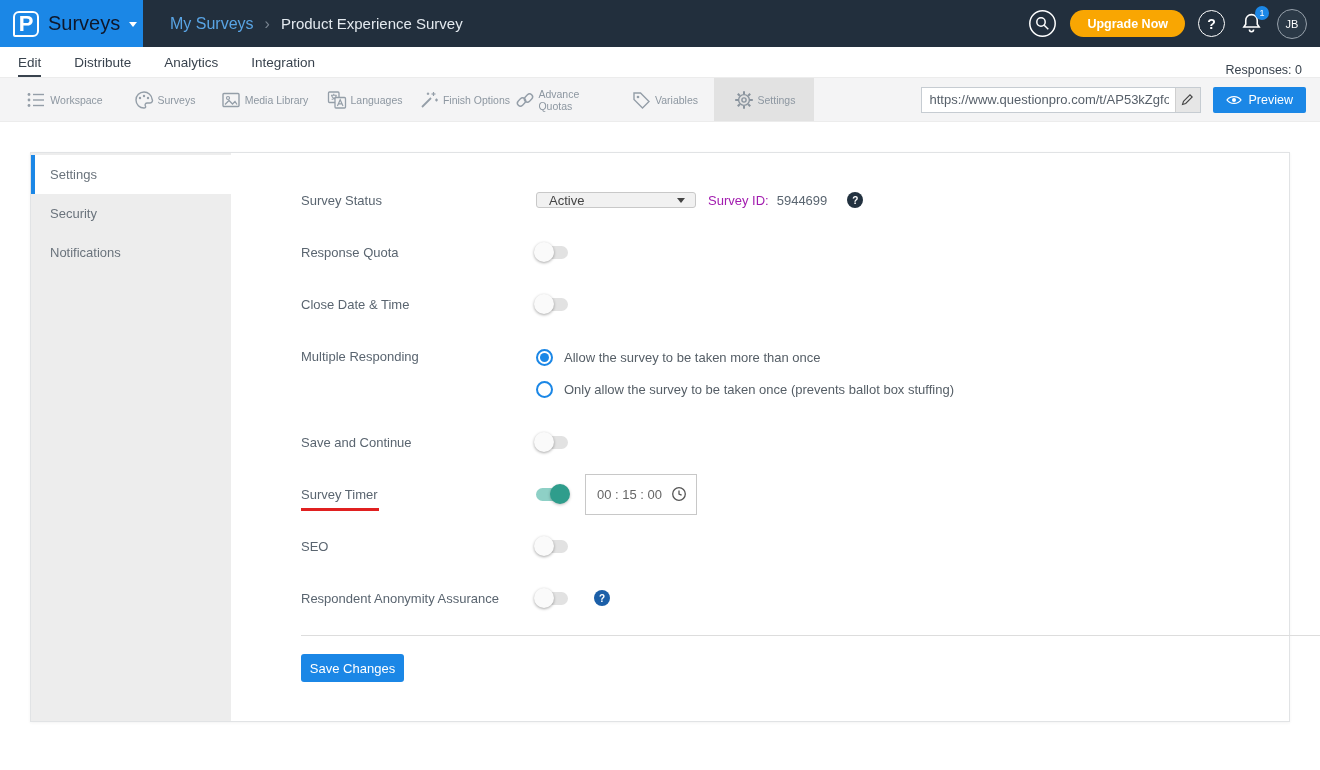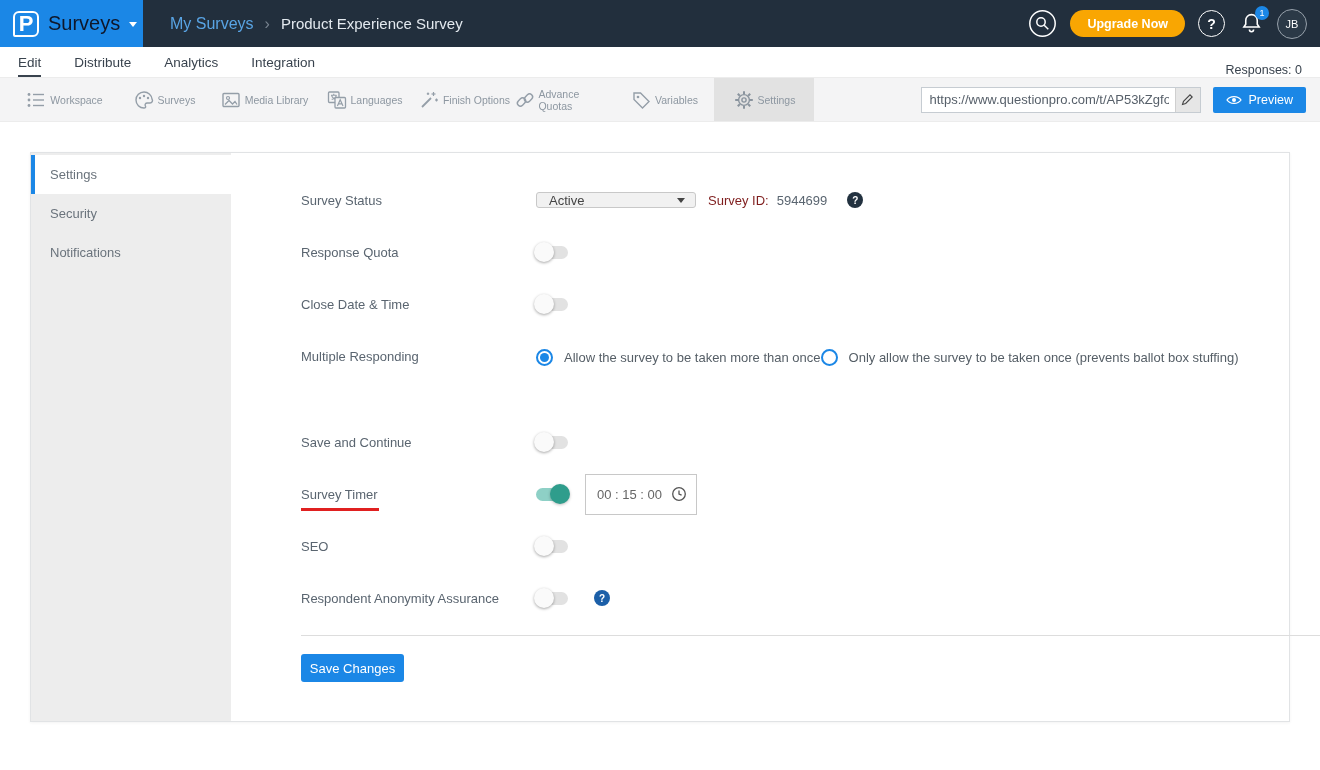--- a/index.html
+++ b/index.html
@@ -119,40 +119,40 @@
   .row-label { width:235px; font-size:13px; color:#5a6570; flex-shrink:0; position:relative; }
   .label-underlined .lbl-text { display:inline-block; }
   .red-underline { position:absolute; left:0; top:21px; width:78px; height:3px; background:#e02020; }
 
   .dropdown {
     width:160px; height:16px; background:#f1f1f1; border:1px solid #c8c8c8;
     border-radius:3px; display:flex; align-items:center; padding:0 10px 0 12px;
     font-size:13px; color:#444; cursor:pointer;
   }
   .dd-caret { margin-left:auto; width:0; height:0; border-left:4px solid transparent; border-right:4px solid transparent; border-top:5px solid #444; }
-  .sid-label { margin-left:12px; font-size:13px; color:#7f1d1d; }
+  .sid-label { margin-left:12px; font-size:13px; color:#a21caf; }
   .sid-value { margin-left:8px; font-size:13px; color:#5a6570; }
   .q-icon {
     width:16px; height:16px; border-radius:50%; color:#fff; font-size:10px;
     font-weight:bold; display:inline-flex; align-items:center; justify-content:center;
     cursor:pointer; flex-shrink:0;
   }
   .q-dark { background:#22313f; margin-left:20px; }
   .q-blue { background:#1b5fa8; margin-left:26px; }
 
   .toggle { width:32px; height:13px; border-radius:7px; background:#e2e2e2; position:relative; cursor:pointer; flex-shrink:0; }
   .toggle .knob {
     position:absolute; left:-2px; top:-3.5px; width:20px; height:20px; border-radius:50%;
     background:#fafafa; box-shadow:0 1px 3px rgba(0,0,0,0.35);
   }
   .toggle.on { background:#8ed0c6; }
   .toggle.on .knob { left:auto; right:-2px; background:#2f9d8c; box-shadow:0 1px 3px rgba(0,0,0,0.25); }
 
   .mr-row { align-items:flex-start; height:64px; }
-  .mr-options { display:flex; flex-direction:row; }
+  .mr-options { display:flex; flex-direction:column; }
   .mr-option { display:flex; align-items:center; height:32px; gap:11px; cursor:pointer; }
   .radio { width:17px; height:17px; border:2px solid #1b87e6; border-radius:50%; flex-shrink:0; display:flex; align-items:center; justify-content:center; }
   .radio.checked::after { content:''; width:9px; height:9px; border-radius:50%; background:#1b87e6; }
   .mr-option span { font-size:13px; color:#555e66; }
 
   .timer-box {
     margin-left:17px; width:112px; height:41px; border:1px solid #c8c8c8;
     display:flex; align-items:center; padding:0 9px 0 11px; font-size:13px; color:#666;
     background:#fff;
   }

